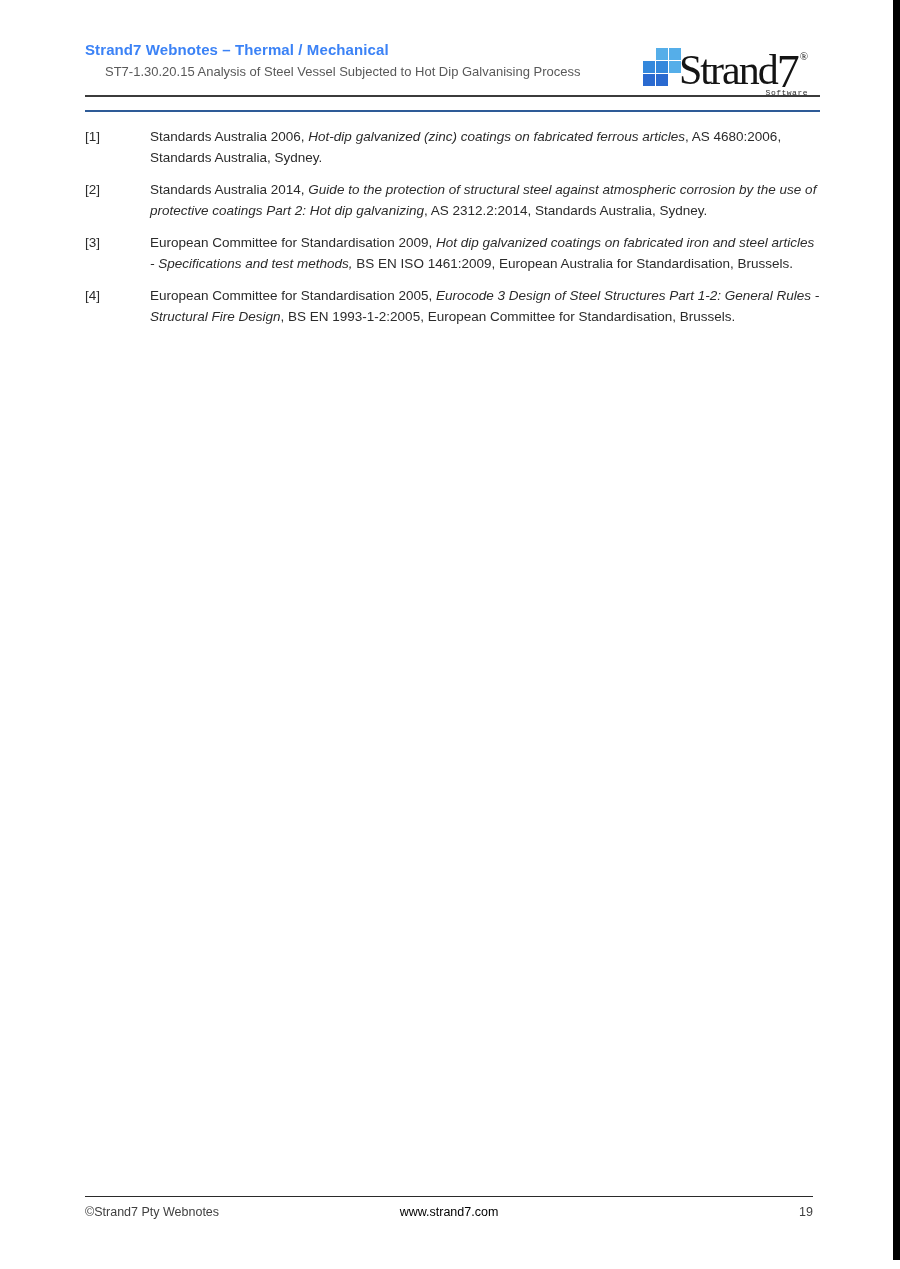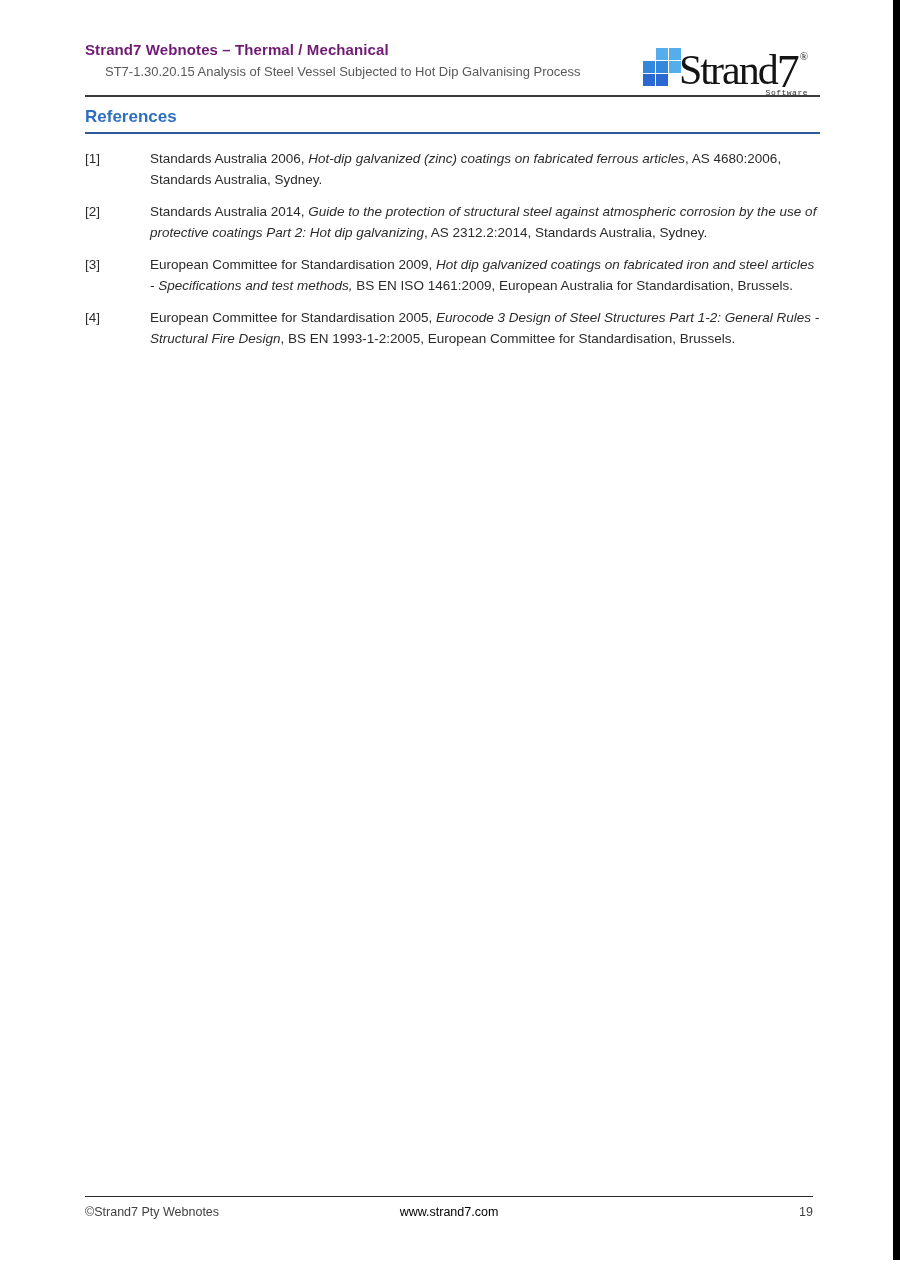--- a/index.html
+++ b/index.html
@@ -17,21 +17,21 @@
   
   .edge-strip {
     position:absolute; top:0; right:0;
     width:7px; height:1260px;
     background:#000000;
   }
 
   
   .header-text { position:absolute; left:85px; top:40px; width:560px; }
   .doc-title {
-    font-size:15px; font-weight:bold; color:#701a75;
+    font-size:15px; font-weight:bold; color:#3b82f6;
     letter-spacing:.1px; line-height:20px;
   }
   .doc-subtitle {
     font-size:13px; color:#595959; line-height:18px; margin-top:3px;margin-left:20px;
   }
   .header-rule {
     position:absolute; left:85px; top:95px;
     width:735px; height:2px; background:#3b3b3b;
   }
 
@@ -113,21 +113,20 @@
       </div>
     <div class="logo-word">
       <span>Strand</span><span class="wm7">7</span><span class="reg">®</span>
       <span class="software">Software</span>
     </div>
   </div>
 
   <div class="header-rule"></div>
 
   <div class="refs-section">
-    <div class="refs-heading" id="refs-heading" style="color: rgb(46, 111, 193);">References</div>
     <div class="heading-rule" id="refs-rule" style="background: rgb(46, 91, 151);"></div>
     <div class="refs-list" id="refs-list">
         <div class="ref-item">
           <span class="ref-num">[1]</span>
           <span class="ref-text"><span>Standards Australia 2006, </span><em>Hot-dip galvanized (zinc) coatings on fabricated ferrous articles</em><span>, AS 4680:2006, Standards Australia, Sydney.</span></span>
         </div>
         <div class="ref-item">
           <span class="ref-num">[2]</span>
           <span class="ref-text"><span>Standards Australia 2014, </span><em>Guide to the protection of structural steel against atmospheric corrosion by the use of protective coatings Part 2: Hot dip galvanizing</em><span>, AS 2312.2:2014, Standards Australia, Sydney.</span></span>
         </div>

